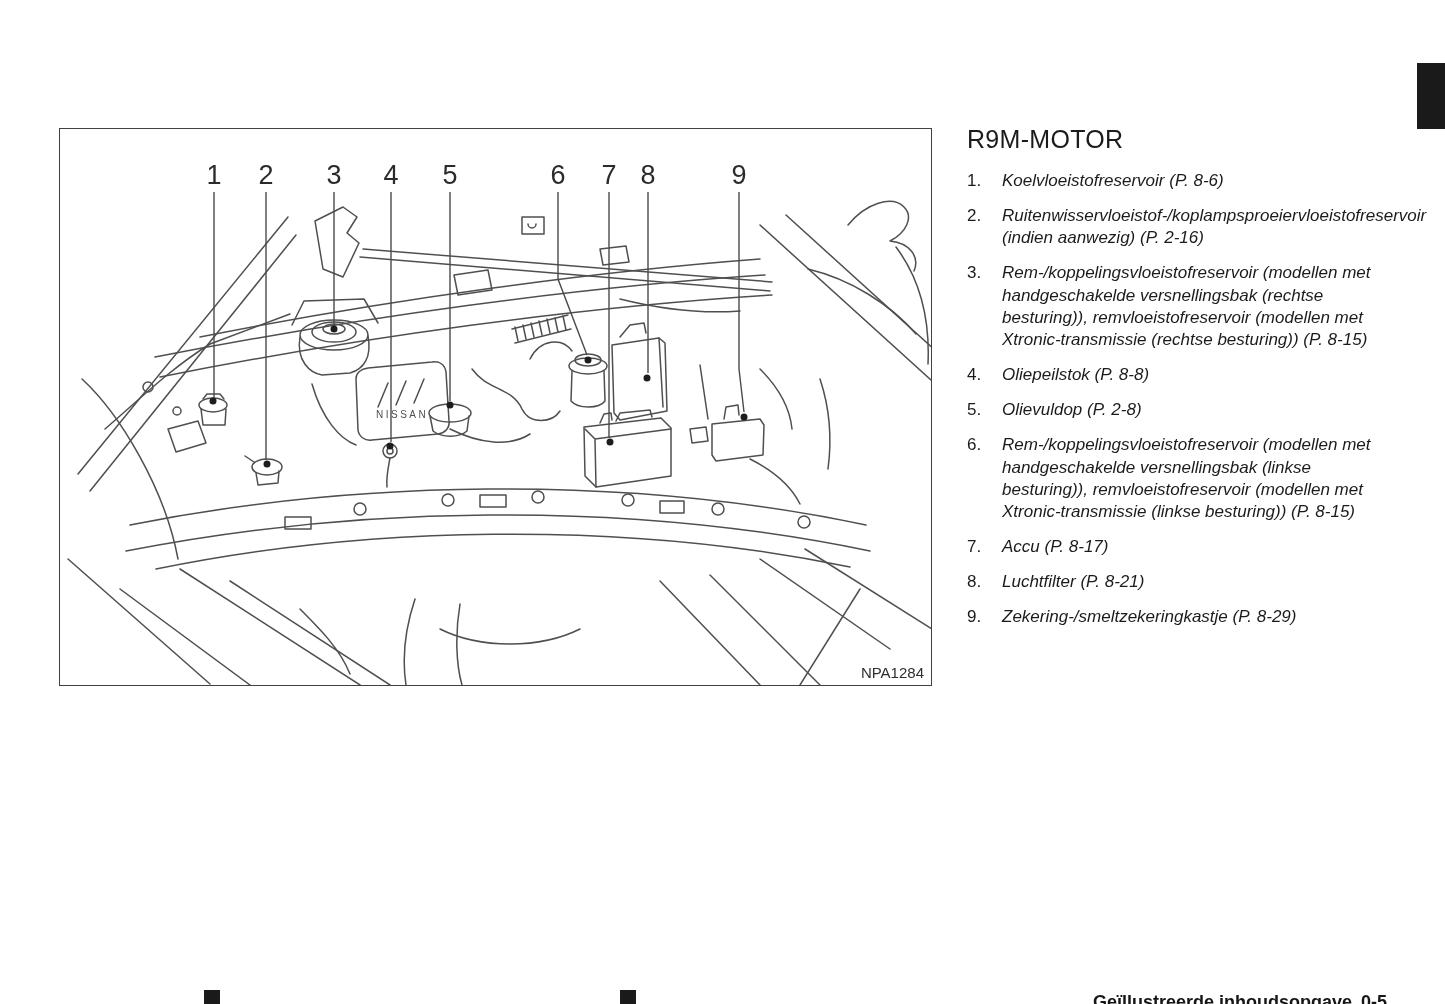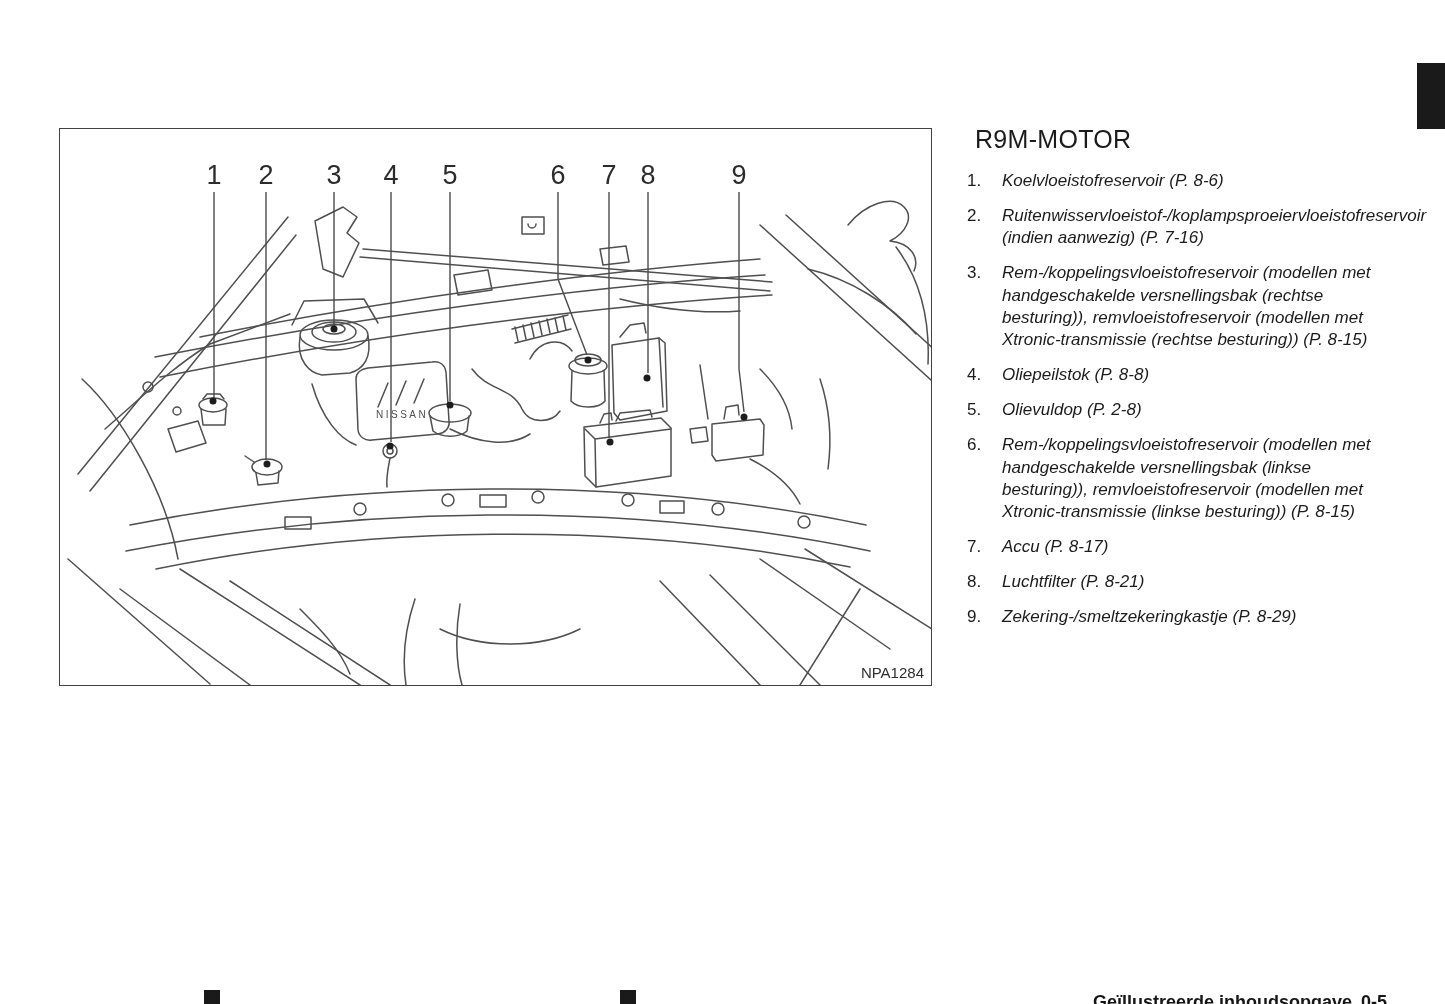--- a/index.html
+++ b/index.html
@@ -12,21 +12,21 @@
   .diagram-box{position:absolute;left:59px;top:128px;width:871px;height:556px;
                border:1.5px solid #414141;background:#ffffff;}
   .diagram-box svg{position:absolute;left:0;top:0;width:100%;height:100%;}
   .art{stroke:#4f4f4f;stroke-width:1.5;fill:none;stroke-linecap:round;stroke-linejoin:round;}
   .leader{stroke:#4a4a4a;stroke-width:1.4;fill:none;}
   .dot{fill:#1d1d1d;stroke:none;}
   .callout-num{font-family:"Liberation Sans","DejaVu Sans",sans-serif;font-size:27px;fill:#2b2b2b;text-anchor:middle;}
   .brand-label{font-family:"Liberation Sans","DejaVu Sans",sans-serif;font-size:10px;fill:#4f4f4f;letter-spacing:2.5px;}
   .fig-id{font-family:"Liberation Sans","DejaVu Sans",sans-serif;font-size:15px;fill:#2e2e2e;text-anchor:end;}
   .info{position:absolute;left:967px;top:125px;width:421px;}
-  .info h1{margin:0 0 16px 8px;font-size:25px;font-weight:400;letter-spacing:.3px;color:#1b1b1b;}
+  .info h1{margin:0 0 16px 0;font-size:25px;font-weight:400;letter-spacing:.3px;color:#1b1b1b;}
   .legend-item{display:flex;margin-bottom:12.5px;font-size:17px;line-height:22.4px;color:#1b1b1b;}
   .legend-item .num{width:35px;flex:none;}
   .legend-item .txt{flex:1;max-width:386px;font-style:italic;}
   .footer{position:absolute;right:58px;top:992px;display:flex;gap:9px;
           font-size:18px;font-weight:700;color:#161616;white-space:nowrap;}
 </style>
 </head>
 <body>
 
 <div class="page">
@@ -191,21 +191,21 @@
 
   <div class="info">
     <h1>R9M-MOTOR</h1>
 
     <div class="legend-item">
       <span class="num">1.</span>
       <span class="txt">Koelvloeistofreservoir (P. 8-6)</span>
     </div>
     <div class="legend-item">
       <span class="num">2.</span>
-      <span class="txt">Ruitenwisservloeistof-/koplampsproeiervloeistofreservoir (indien aanwezig) (P. 7-16)</span>
+      <span class="txt">Ruitenwisservloeistof-/koplampsproeiervloeistofreservoir (indien aanwezig) (P. 2-16)</span>
     </div>
     <div class="legend-item">
       <span class="num">3.</span>
       <span class="txt">Rem-/koppelingsvloeistofreservoir (modellen met handgeschakelde versnellingsbak (rechtse besturing)), remvloeistofreservoir (modellen met Xtronic-transmissie (rechtse besturing)) (P. 8-15)</span>
     </div>
     <div class="legend-item">
       <span class="num">4.</span>
       <span class="txt">Oliepeilstok (P. 8-8)</span>
     </div>
     <div class="legend-item">

